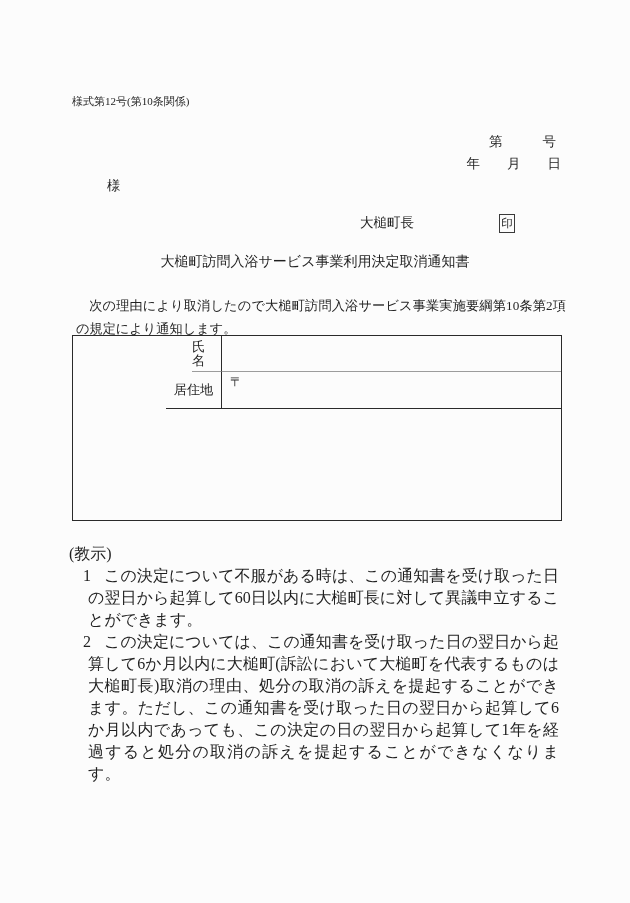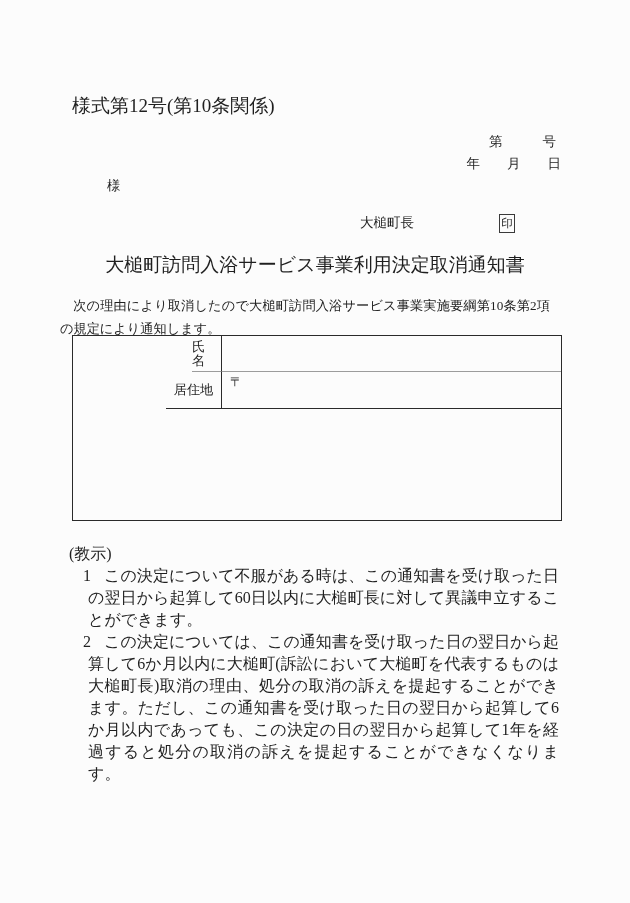--- a/index.html
+++ b/index.html
@@ -15,21 +15,21 @@
     background: #fcfcfc;
     margin: 0 auto;
     overflow: hidden;
     font-size: 13px;
     line-height: 1;
   }
   .form-number {
     position: absolute;
     left: 72px;
     top: 96px;
-    font-size: 19px;
+    font-size: 11px;
   }
   .doc-no-line {
     position: absolute;
     top: 135px;
     right: 74px;
     display: flex;
     gap: 40px;
     font-size: 13.5px;
   }
   .date-line {
@@ -63,26 +63,26 @@
     align-items: center;
     justify-content: center;
     font-size: 11.5px;
   }
   .doc-title {
     position: absolute;
     left: 0;
     top: 255px;
     width: 100%;
     text-align: center;
-    font-size: 19px;
+    font-size: 14px;
     font-weight: normal;
   }
   .body-text {
     position: absolute;
-    left: 60px;
+    left: 76px;
     top: 295px;
     width: 490px;
     font-size: 13.2px;
     line-height: 22.5px;
     text-indent: 1em;
     text-align: justify;
   }
   .form-table {
     position: absolute;
     left: 72px;

